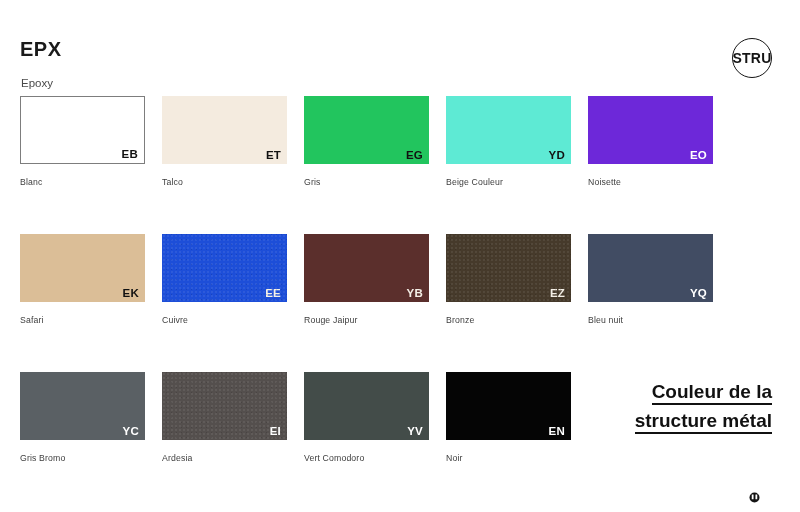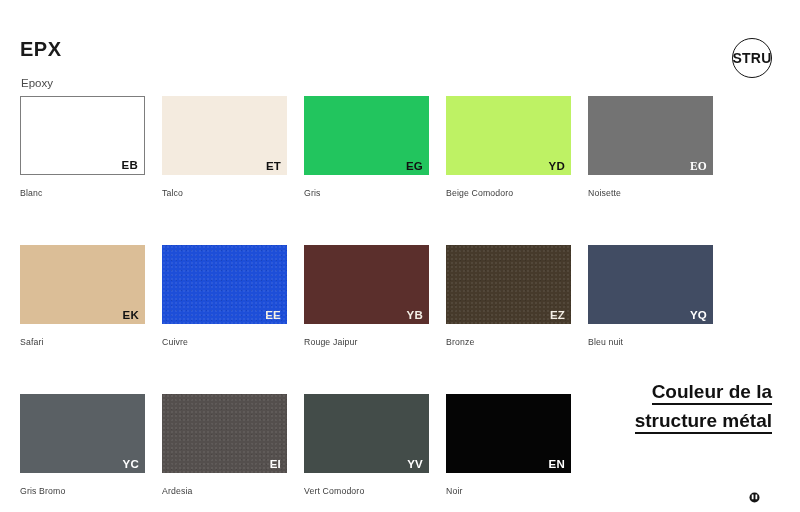--- a/index.html
+++ b/index.html
@@ -73,21 +73,21 @@
   }
   .swatch-row:last-child { margin-bottom: 0; }
 
   .swatch-cell {
     width: 125px;
   }
 
   .swatch-chip {
     position: relative;
     width: 125px;
-    height: 79px;
+    height: 68px;
   }
 
   .swatch-chip.bordered {
     border: 1px solid #7d7d7d;
   }
 
   .swatch-code {
     position: absolute;
     right: 6px;
     bottom: 3px;
@@ -173,27 +173,27 @@
           </div>
           <div class="swatch-name">Talco</div>
         </div>
         <div class="swatch-cell">
           <div class="swatch-chip" style="background: #22c55e;">
             <span class="swatch-code" style="color: rgb(17, 17, 17);">EG</span>
           </div>
           <div class="swatch-name">Gris</div>
         </div>
         <div class="swatch-cell">
-          <div class="swatch-chip" style="background: #bef264;">
+          <div class="swatch-chip" style="background: #5eead4;">
             <span class="swatch-code" style="color: rgb(17, 17, 17);">YD</span>
           </div>
-          <div class="swatch-name">Beige Comodoro</div>
-        </div>
-        <div class="swatch-cell">
-          <div class="swatch-chip" style="background: #737373; font-family: Liberation Serif, serif;">
+          <div class="swatch-name">Beige Couleur</div>
+        </div>
+        <div class="swatch-cell">
+          <div class="swatch-chip" style="background: #6d28d9;">
             <span class="swatch-code" style="color: rgb(255, 255, 255);">EO</span>
           </div>
           <div class="swatch-name">Noisette</div>
         </div>
       </div>
       <div class="swatch-row">
         <div class="swatch-cell">
           <div class="swatch-chip" style="background: rgb(219, 190, 151);">
             <span class="swatch-code" style="color: rgb(17, 17, 17);">EK</span>
           </div>

